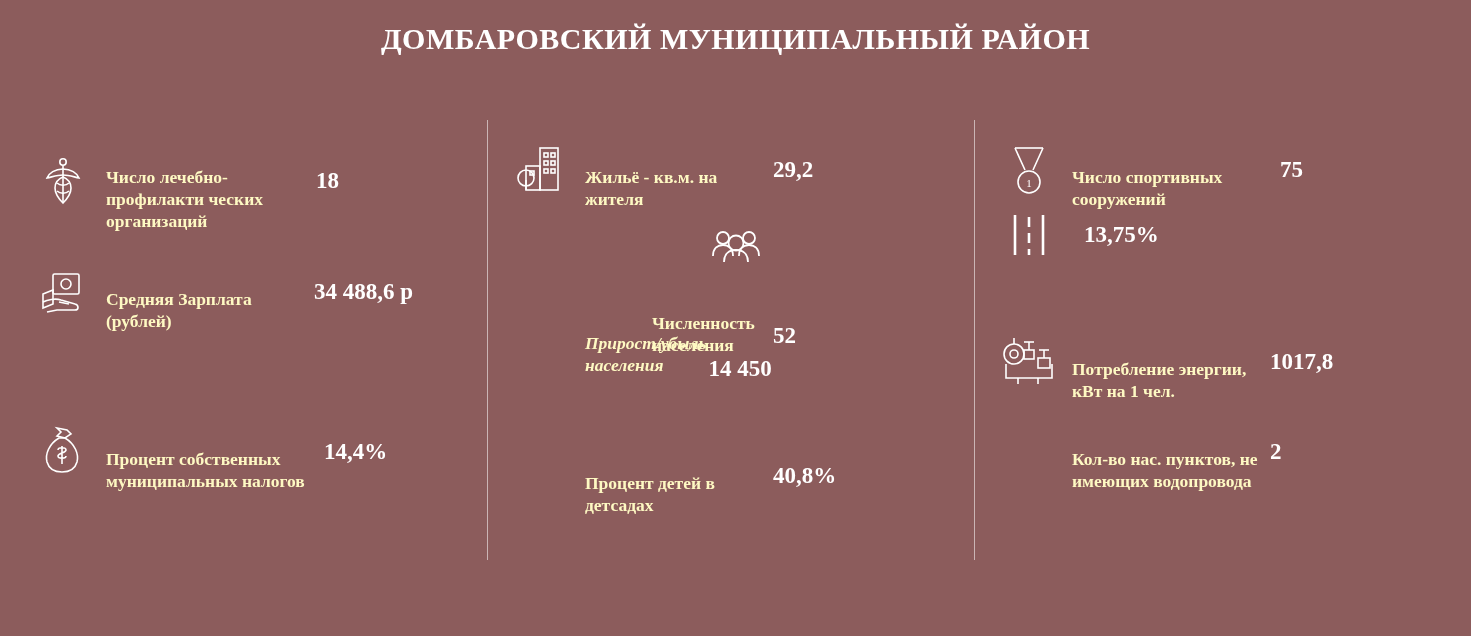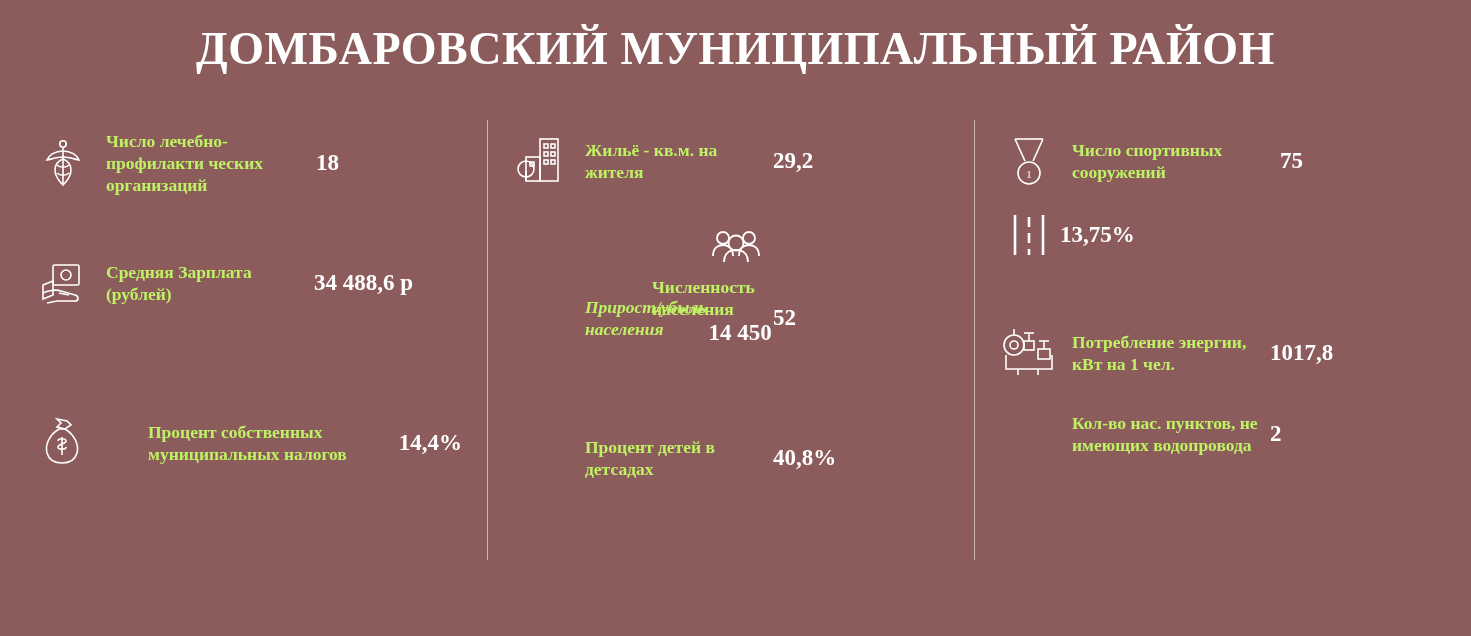--- a/index.html
+++ b/index.html
@@ -17,21 +17,21 @@
     color: #ffffff;
   }
   .title {
     position: absolute;
     top: 22px;
     left: 0;
     width: 1471px;
     text-align: center;
     font-family: "Liberation Serif", serif;
     font-weight: bold;
-    font-size: 46px;
+    font-size: 30px;
     letter-spacing: 0.5px;
     color: #ffffff;
   }
   .columns {
     position: absolute;
     top: 112px;
     left: 0;
     width: 1471px;
     height: 450px;
     display: flex;
@@ -65,21 +65,22 @@
     display: flex;
     align-items: center;
     justify-content: center;
   }
   .icon svg { display: block; }
   .label {
     font-family: "Liberation Serif", serif;
     font-weight: bold;
     font-size: 17.5px;
     line-height: 22px;
-    color: #bef264;
+    color: #fef9c3;
+    margin-top: 36px;
   }
   .value {
     font-family: "Liberation Serif", serif;
     font-weight: bold;
     font-size: 23px;
     line-height: 26px;
     color: #ffffff;
     white-space: nowrap;
   }
   .no-icon { width: 62px; min-width: 62px; height: 1px; }
@@ -118,21 +119,21 @@
             <path d="M8 30 L18 26 L18 40 L8 44 Z"></path>
             <path d="M8 38 C12 36 20 34 26 36 L40 40 C44 41 44 46 40 46 L22 46 L12 48"></path>
             <path d="M24 38 L34 40"></path>
           </svg>
         </span>
         <span class="label" style="width:200px; margin-left:12px;">Средняя Зарплата (рублей)</span>
         <span class="value" style="margin-left:8px;">34 488,6 р</span>
       </div>
 
 
-      <div class="row" style="top:300px; left:32px; width:430px;gap:42px;">
+      <div class="row" style="top:300px; left:32px; width:430px;">
         <span class="icon">
           <svg width="56" height="56" viewBox="0 0 56 56" fill="none" stroke="#ffffff" stroke-width="1.6">
             <path d="M22 12 L26 8 L22 4 L32 6 L36 10 L30 14 Z"></path>
             <path d="M24 14 C14 20 10 30 12 38 C14 45 20 48 27 48 C34 48 40 45 42 38 C44 30 40 20 30 14 Z"></path>
             <path d="M27 22 L27 40 M23 26 C23 23 31 23 31 26 C31 29 23 29 23 32 C23 35 31 35 31 32"></path>
           </svg>
         </span>
         <span class="label" style="width:210px; margin-left:12px;">Процент собственных муниципальных налогов</span>
         <span class="value" style="margin-left:8px;">14,4%</span>
       </div>
@@ -209,21 +210,21 @@
       <div class="row" style="top:92px; left:24px; width:460px;">
         <span class="icon">
           <svg width="56" height="56" viewBox="0 0 56 56" fill="none" stroke="#ffffff" stroke-width="2.6">
             <line x1="14" y1="8" x2="14" y2="48"></line>
             <line x1="42" y1="8" x2="42" y2="48"></line>
             <line x1="28" y1="10" x2="28" y2="20"></line>
             <line x1="28" y1="26" x2="28" y2="36"></line>
             <line x1="28" y1="42" x2="28" y2="48"></line>
           </svg>
         </span>
-        <span class="value" style="margin-left:0;">13,75%</span>
+        <span class="value" style="margin-left:24px;">13,75%</span>
       </div>
 
       <div class="row" style="top:210px; left:24px; width:460px;">
         <span class="icon">
           <svg width="62" height="56" viewBox="0 0 62 56" fill="none" stroke="#ffffff" stroke-width="1.6">
             <circle cx="16" cy="20" r="10"></circle>
             <circle cx="16" cy="20" r="4"></circle>
             <line x1="16" y1="10" x2="16" y2="4"></line>
             <rect x="26" y="16" width="10" height="9"></rect>
             <line x1="31" y1="16" x2="31" y2="8"></line>

